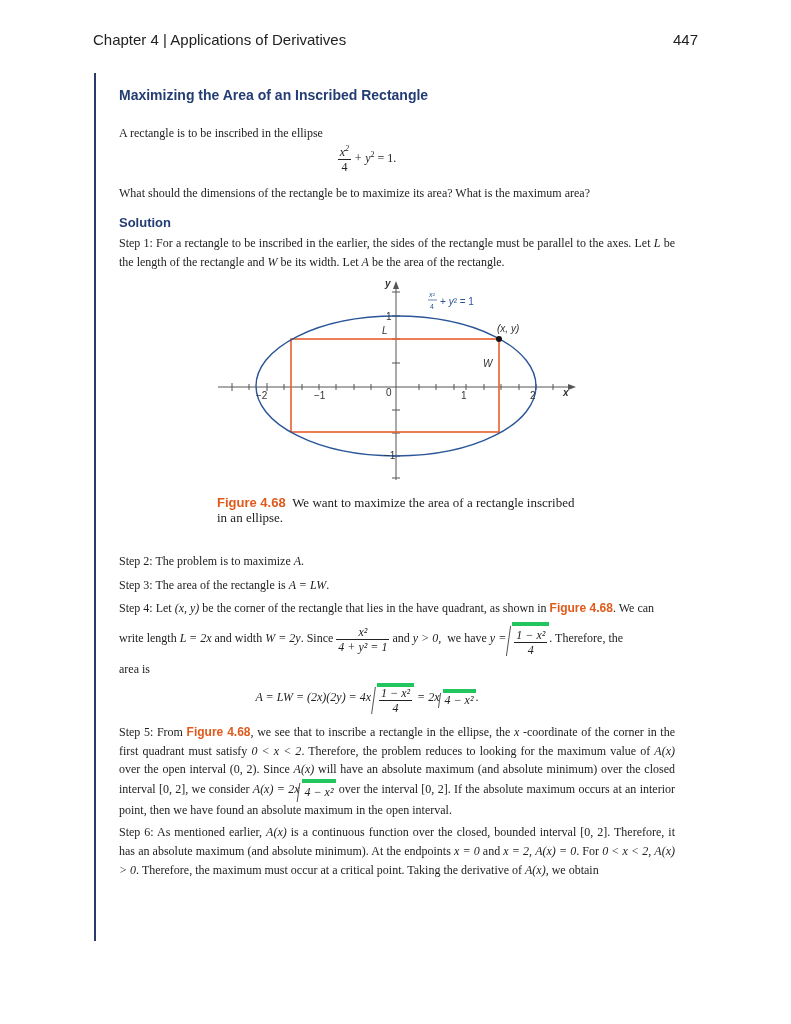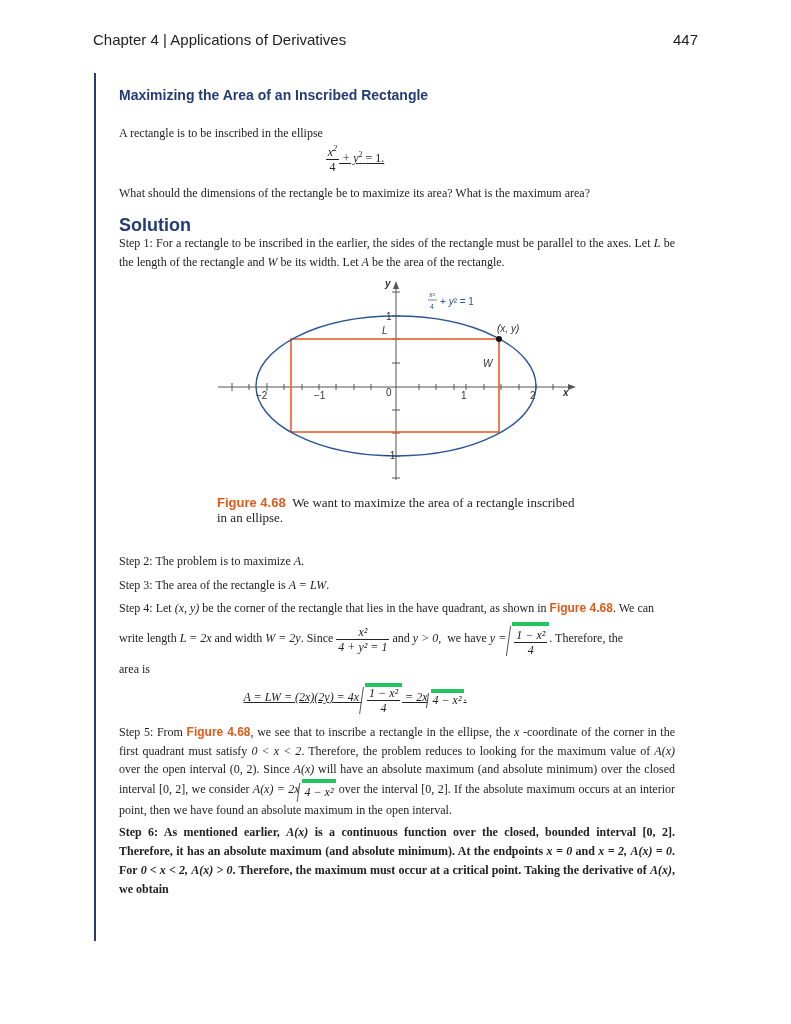--- a/index.html
+++ b/index.html
@@ -4,25 +4,25 @@
 <style>
   html, body { margin: 0; padding: 0; background: #ffffff; }
   body { width: 791px; height: 1024px; position: relative; overflow: hidden; font-family: "Liberation Serif", serif; color: #222; }
   .hdr { position: absolute; top: 31px; font-family: "Liberation Sans", sans-serif; font-size: 15px; color: #222; }
   .hdr-left { left: 93px; }
   .hdr-right { right: 93px; }
   .side-rule { position: absolute; left: 94px; top: 73px; width: 2px; height: 868px; background: #2b3a6b; }
   .title { position: absolute; left: 119px; top: 87px; font-family: "Liberation Sans", sans-serif; font-weight: bold; font-size: 14px; color: #233c73; }
   .p { position: absolute; left: 119px; width: 556px; font-size: 12px; line-height: 18px; color: #222; }
   .p.just { text-align: justify; }
-  .solution { position: absolute; left: 119px; top: 215px; font-family: "Liberation Sans", sans-serif; font-weight: bold; font-size: 18px; color: #233c73; }
+  .solution { position: absolute; left: 119px; top: 215px; font-family: "Liberation Sans", sans-serif; font-weight: bold; font-size: 13px; color: #233c73; }
   .m { font-family: "Liberation Serif", serif; font-style: italic; }
   .mn { font-family: "Liberation Serif", serif; }
   .link { font-family: "Liberation Sans", sans-serif; font-weight: bold; color: #e05a1c; }
-  .eq-center { position: absolute; left: 4px; width: 702px; text-align: center; font-size: 12px; text-decoration: underline; }
+  .eq-center { position: absolute; left: 16px; width: 702px; text-align: center; font-size: 12px; }
   .frac { display: inline-block; vertical-align: middle; text-align: center; line-height: 1; }
   .frac .num { display: block; border-bottom: 1px solid #222; padding: 0 2px 1px; }
   .frac .den { display: block; padding: 1px 2px 0; }
   .sqrt { display: inline-block; vertical-align: middle; border-top: 4px solid #22c55e; padding: 0 2px; margin-left: 3px; position: relative; }
   .sqrt::before { content: ""; position: absolute; left: -4px; top: 0; bottom: 0; border-left: 1px solid #555; transform: skewX(-8deg); }
   sup { font-size: 8px; vertical-align: super; line-height: 0; }
   .caption { position: absolute; left: 217px; top: 495px; width: 370px; font-size: 13px; line-height: 15px; }
   .figure { position: absolute; left: 210px; top: 270px; }
   .fig-label { font-family: "Liberation Sans", sans-serif; font-size: 10px; fill: #333; }
 </style>
@@ -148,15 +148,15 @@
 <div class="eq-center" style="top:683px;">
   <span class="m">A = LW = (2x)(2y) = 4x</span>
   <span class="sqrt"><span class="frac m"><span class="num">1 − x²</span><span class="den mn">4</span></span></span>
   <span class="m">= 2x</span><span class="sqrt m">4 − x²</span><span>.</span>
 </div>
 
 <div class="p just" style="top:723px; line-height:18.5px;">
   <span>Step 5: From </span><span class="link">Figure 4.68</span><span>, we see that to inscribe a rectangle in the ellipse, the </span><span class="m">x</span><span> -coordinate of the corner in the first quadrant must satisfy </span><span class="m">0 &lt; x &lt; 2</span><span>. Therefore, the problem reduces to looking for the maximum value of </span><span class="m">A(x)</span><span> over the open interval </span><span class="mn">(0, 2)</span><span>. Since </span><span class="m">A(x)</span><span> will have an absolute maximum (and absolute minimum) over the closed interval </span><span class="mn">[0, 2],</span><span> we consider </span><span class="m">A(x) = 2x</span><span class="sqrt m">4 − x²</span><span> over the interval </span><span class="mn">[0, 2]</span><span>. If the absolute maximum occurs at an interior point, then we have found an absolute maximum in the open interval.</span>
 </div>
 
-<div class="p just" style="top:823px; line-height:19px;font-weight:bold;">
+<div class="p just" style="top:823px; line-height:19px;">
   <span>Step 6: As mentioned earlier, </span><span class="m">A(x)</span><span> is a continuous function over the closed, bounded interval </span><span class="mn">[0, 2]</span><span>. Therefore, it has an absolute maximum (and absolute minimum). At the endpoints </span><span class="m">x = 0</span><span> and </span><span class="m">x = 2,</span><span> </span><span class="m">A(x) = 0</span><span>. For </span><span class="m">0 &lt; x &lt; 2,</span><span> </span><span class="m">A(x) &gt; 0</span><span>. Therefore, the maximum must occur at a critical point. Taking the derivative of </span><span class="m">A(x)</span><span>, we obtain</span>
 </div>
 
 </body></html>

